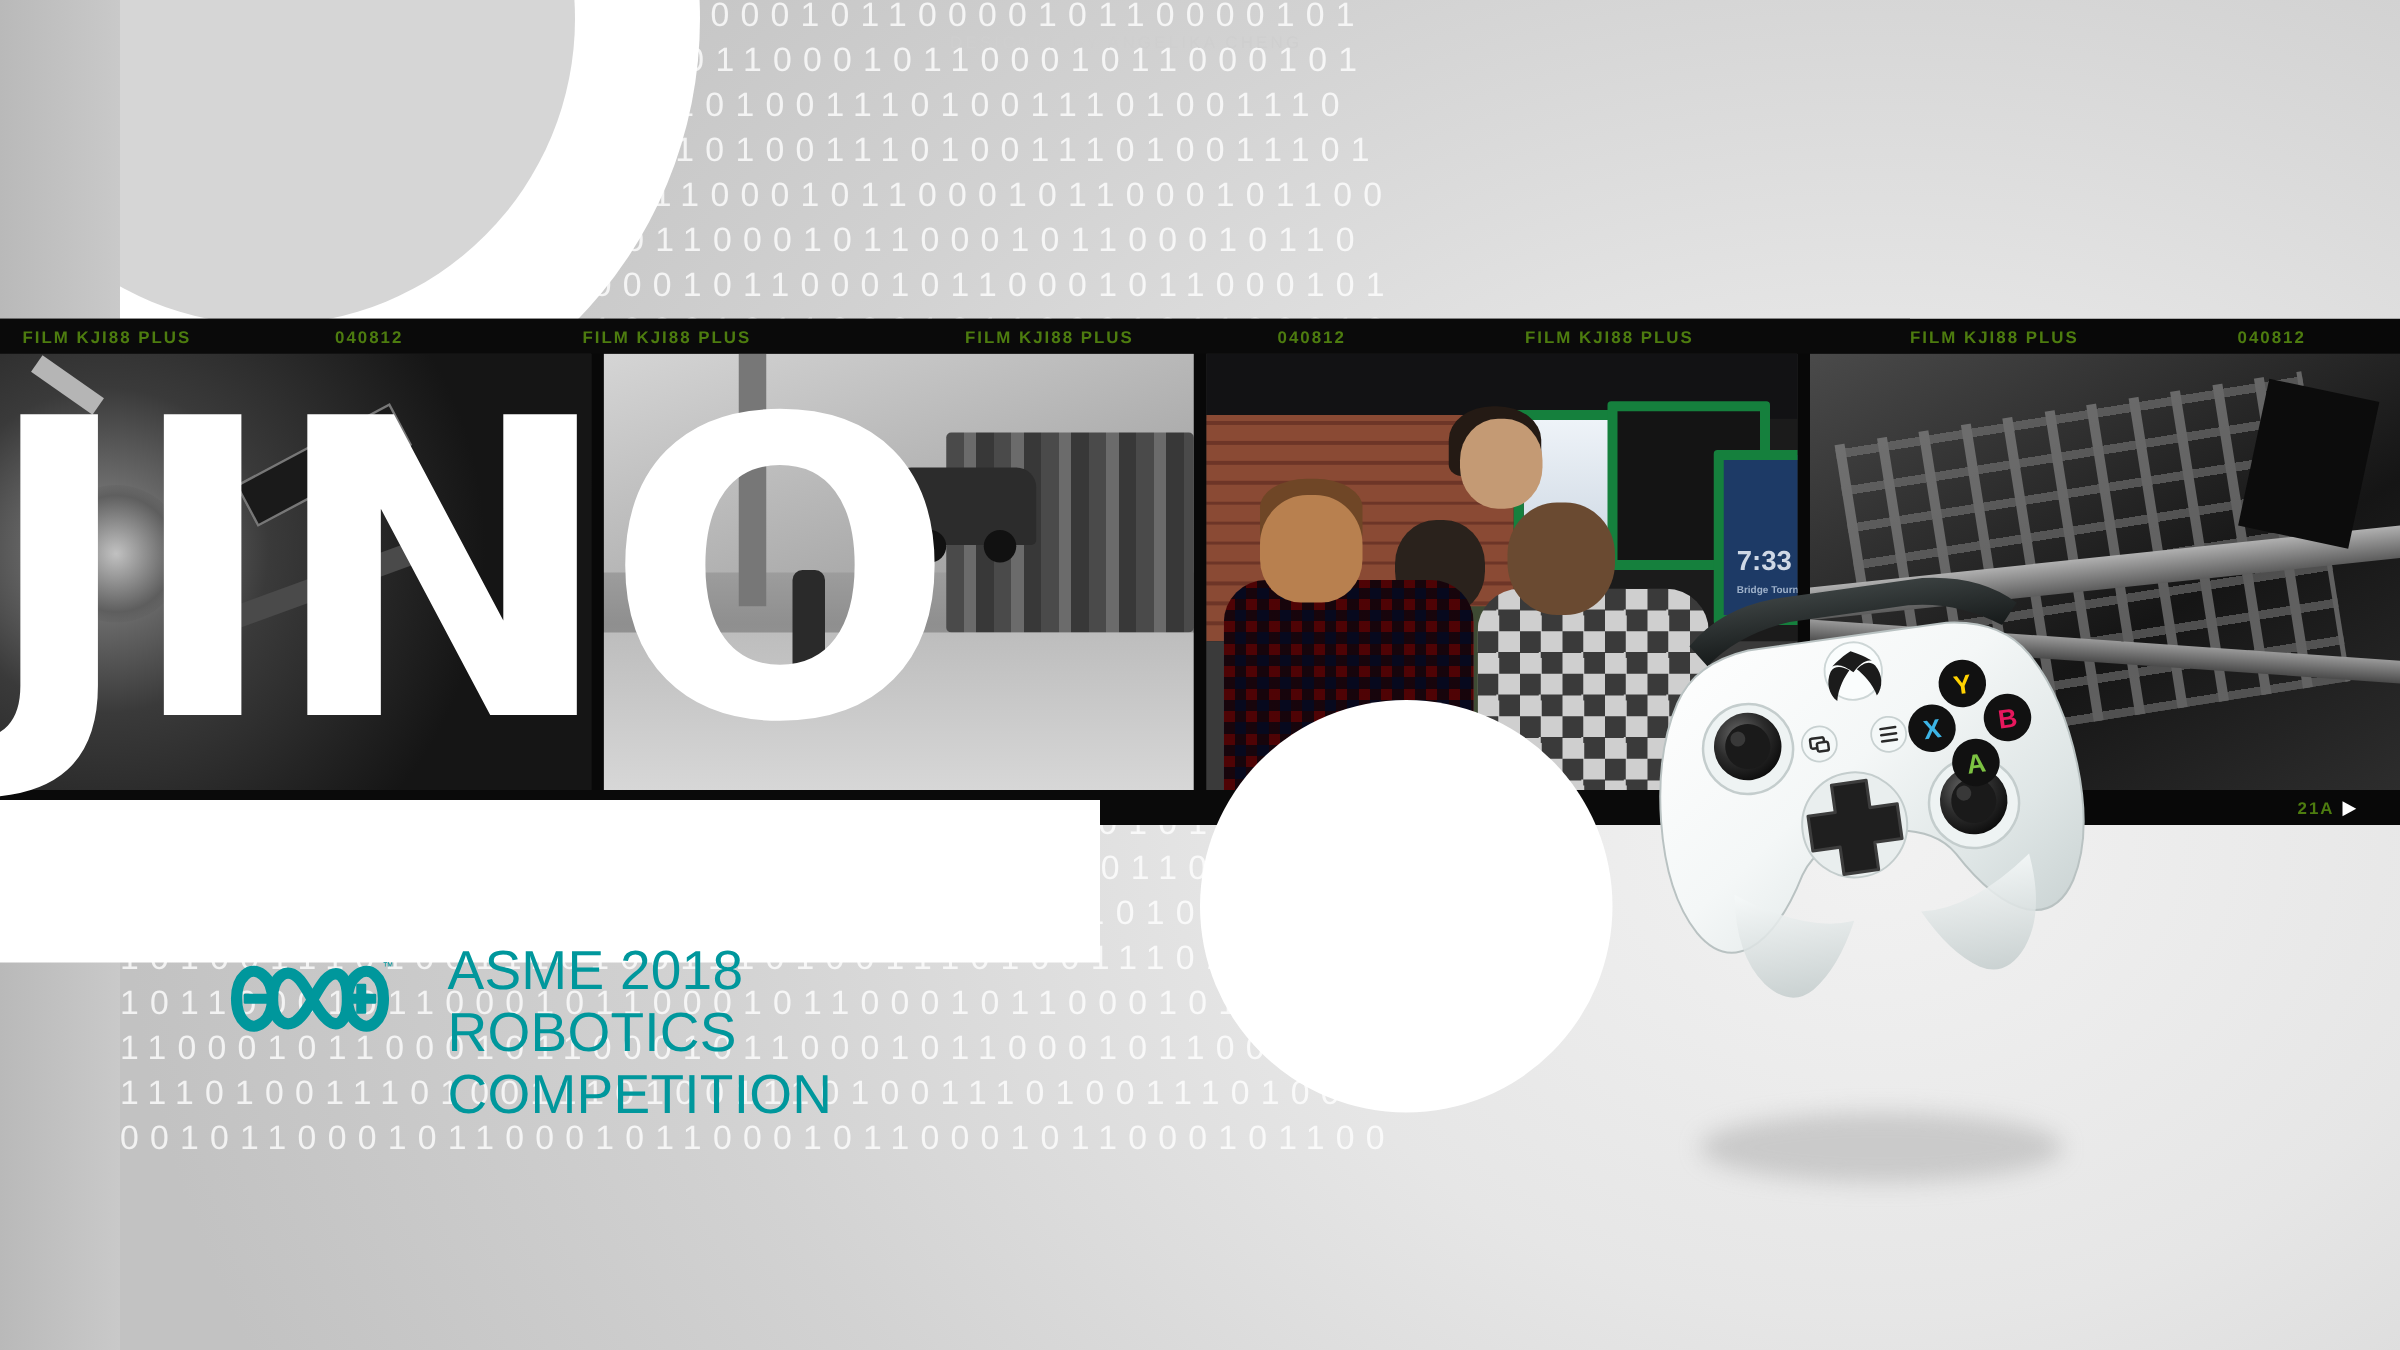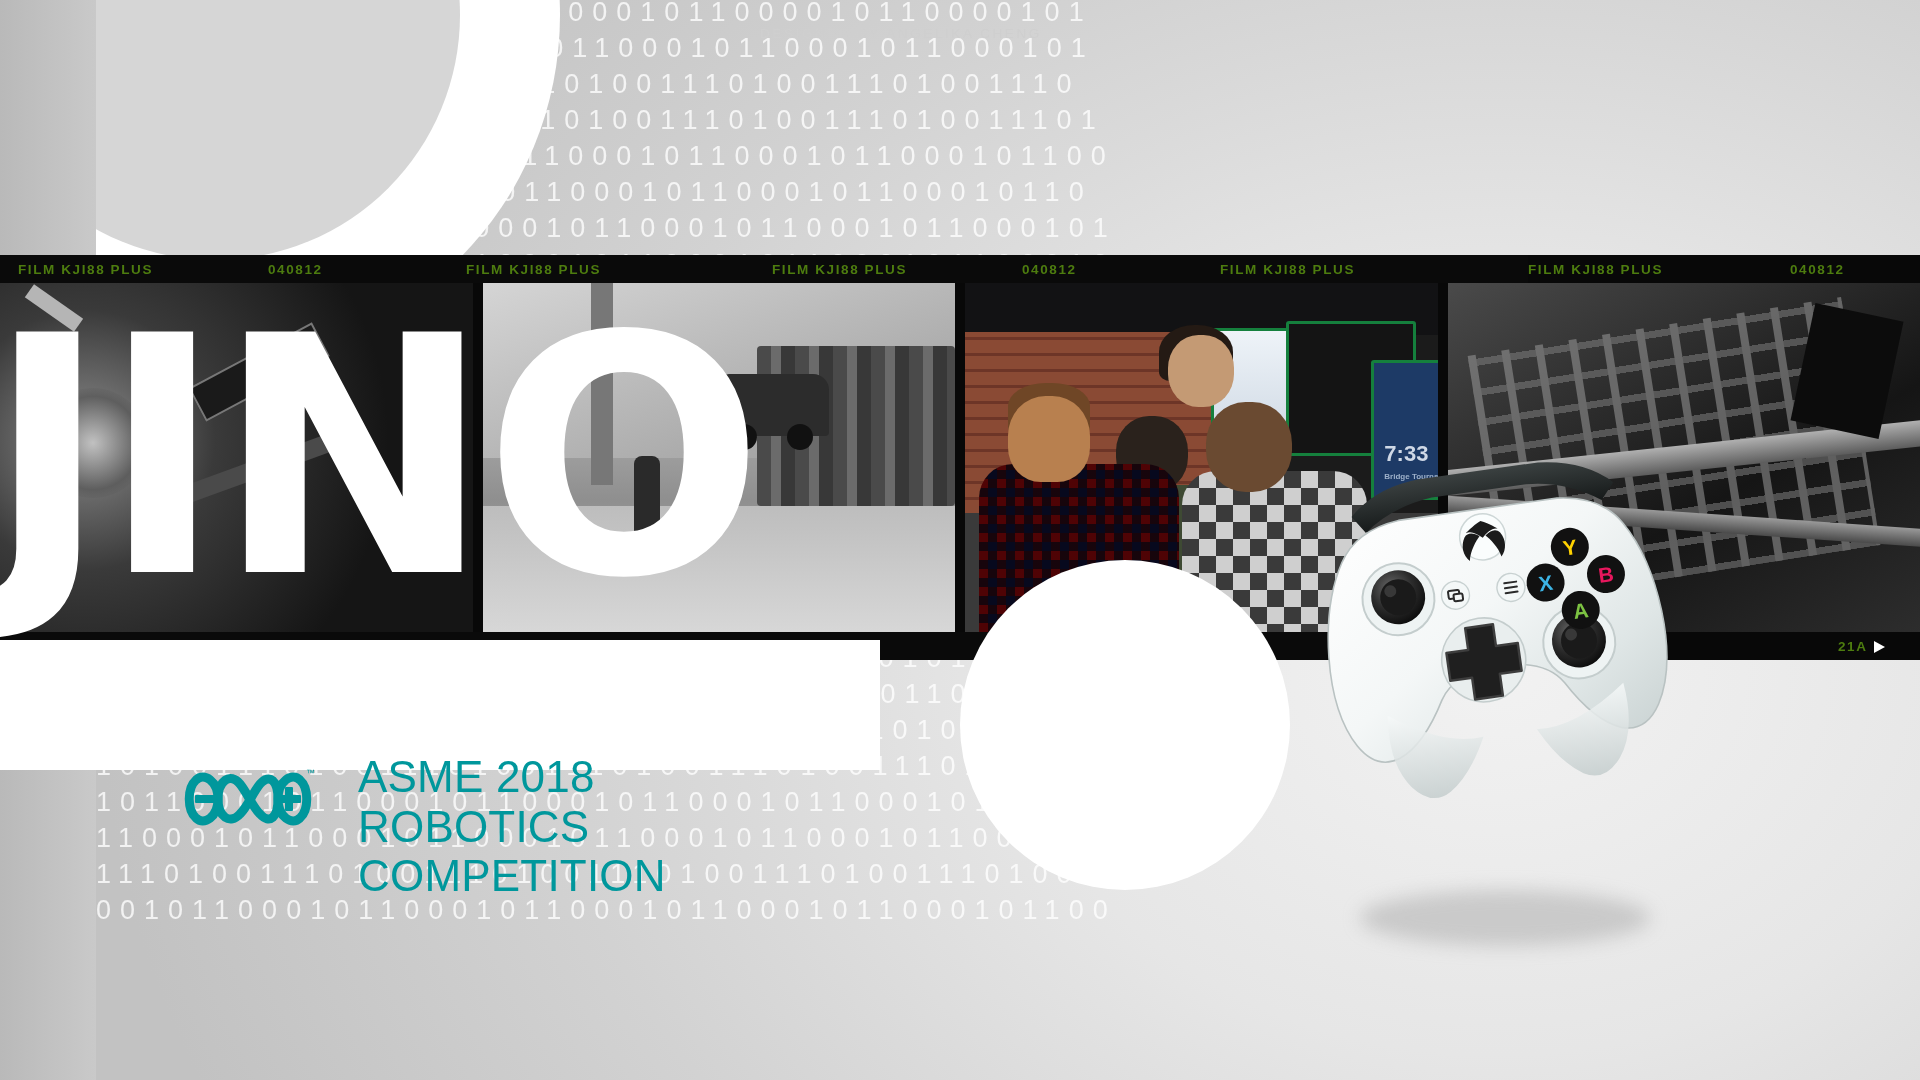--- a/index.html
+++ b/index.html
@@ -119,21 +119,21 @@
 
   .ph-3 { background:#1b1b1b; }
   .ph-3 .brick { position:absolute; left:0; top:14%; width:52%; height:52%;
       background:
         repeating-linear-gradient(0deg, #8a4a34 0 13px, #6d3527 13px 16px),
         repeating-linear-gradient(90deg, rgba(0,0,0,.25) 0 1px, transparent 1px 58px);
   }
   .ph-3 .dark-top { position:absolute; left:0; top:0; width:100%; height:15%;
       background:#121214; }
   .ph-3 .monitor { position:absolute; width:150px; height:118px; background:#111;
-      border:3px solid #15803d; border-radius:3px; }
+      border:8px solid #15803d; border-radius:3px; }
   .ph-3 .m1 { left:52%; top:13%; background:linear-gradient(180deg,#eef3f8,#cfd9e4); }
   .ph-3 .m2 { left:68%; top:11%; width:130px; height:135px; background:#141414; }
   .ph-3 .m3 { left:86%; top:22%; width:120px; height:140px; background:#1d3a66; }
   .ph-3 .m3 .num { position:absolute; left:10px; bottom:30px; color:#cfd8e6;
       font-size:22px; font-weight:700; }
   .ph-3 .m3 .sub { position:absolute; left:10px; bottom:16px; color:#9db0c9;
       font-size:8px; font-weight:700; }
   .ph-3 .floorp { position:absolute; left:0; bottom:0; width:100%; height:34%;
       background:#3a3a3a;}
   .ph-3 .p-red { position:absolute; left:3%; bottom:0; width:200px; height:48%;

